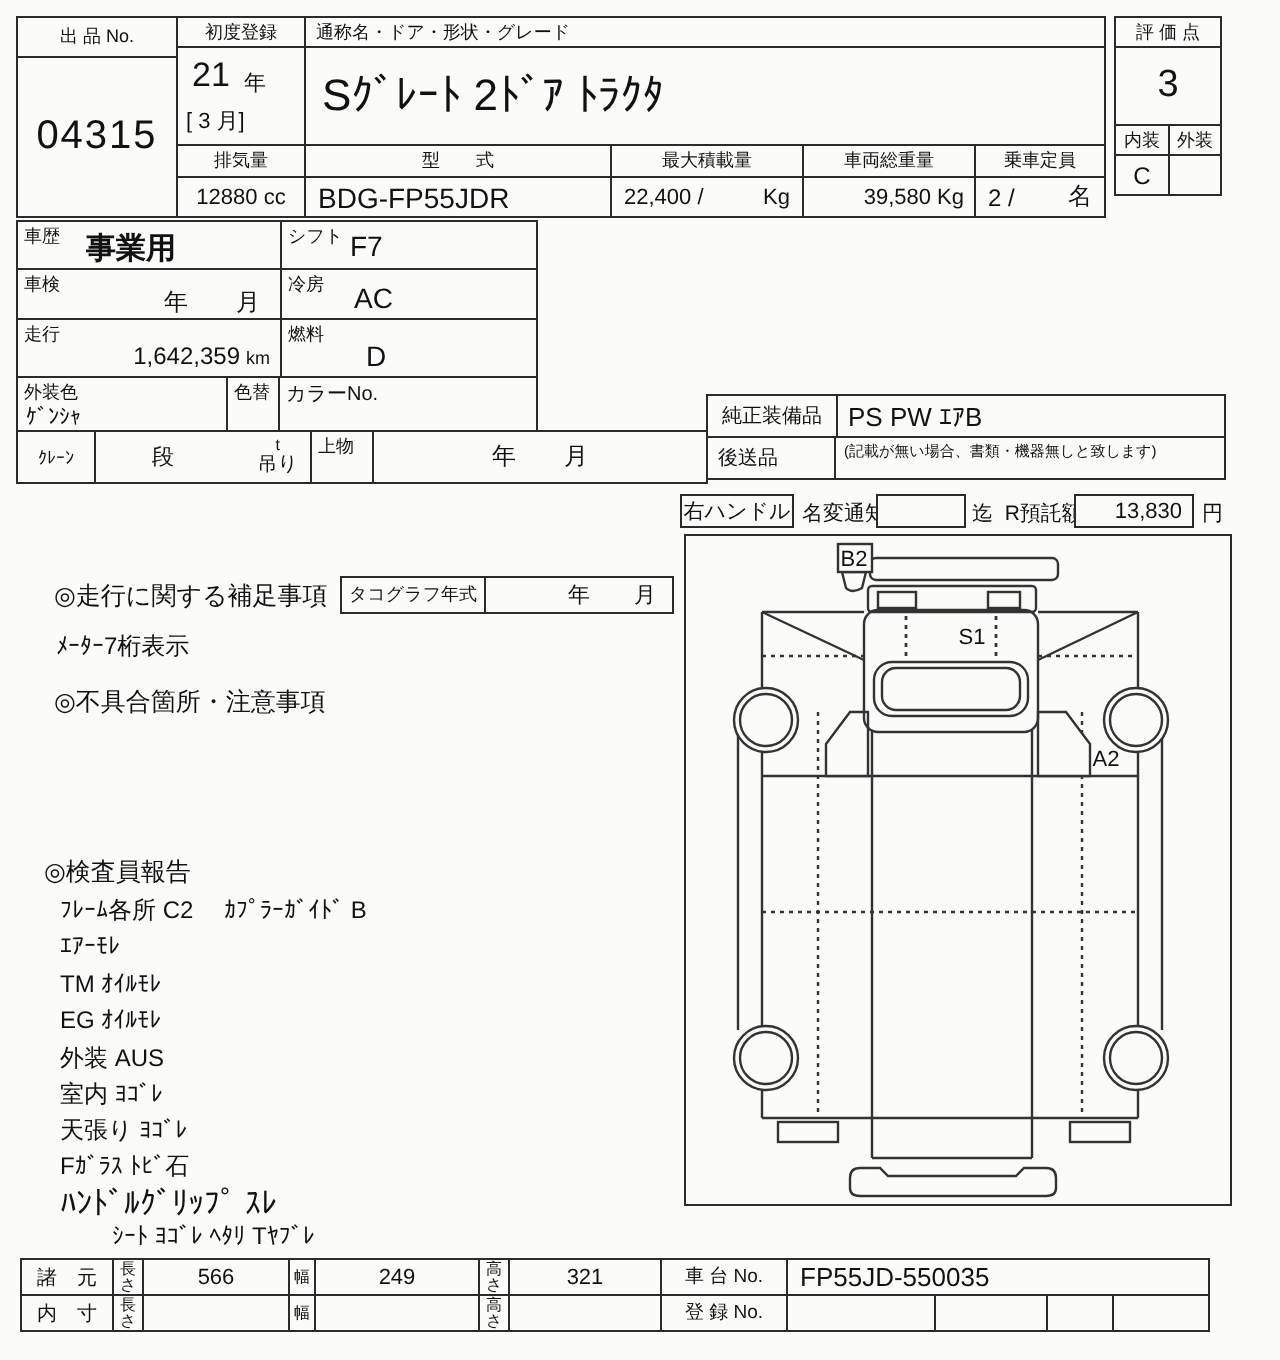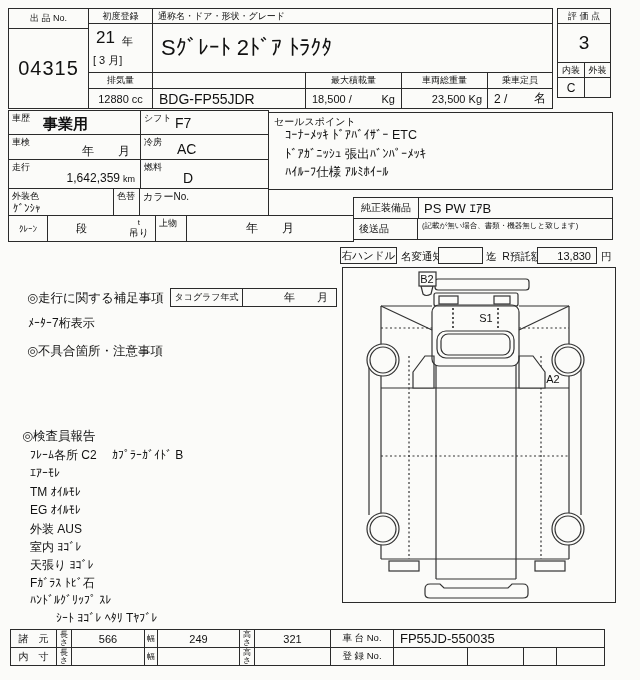--- a/index.html
+++ b/index.html
@@ -45,37 +45,40 @@
     <span>Sｸﾞﾚｰﾄ 2ﾄﾞｱ ﾄﾗｸﾀ</span>
   </div>
 
   <div class="cell ctr" style="left:88px;top:72px;width:65px;height:17px;">
     <span class="lbl">排気量</span>
   </div>
   <div class="cell ctr" style="left:88px;top:88px;width:65px;height:21px;font-size:11px;">
     <span>12880 cc</span>
   </div>
 
+  <div class="cell ctr" style="left:152px;top:72px;width:154px;height:17px;">
+    <span class="lbl">型　　式</span>
+  </div>
   <div class="cell vctr" style="left:152px;top:88px;width:154px;height:21px;padding-left:6px;font-size:14px;">
     <span>BDG-FP55JDR</span>
   </div>
 
   <div class="cell ctr" style="left:305px;top:72px;width:97px;height:17px;">
     <span class="lbl">最大積載量</span>
   </div>
   <div class="cell vctr sb" style="left:305px;top:88px;width:97px;height:21px;padding:0 6px;font-size:11px;">
-    <span>18,500 /</span>
+    <span>22,400 /</span>
     <span>Kg</span>
   </div>
 
   <div class="cell ctr" style="left:401px;top:72px;width:87px;height:17px;">
     <span class="lbl">車両総重量</span>
   </div>
   <div class="cell vctr rt" style="left:401px;top:88px;width:87px;height:21px;padding-right:5px;font-size:11px;">
-    <span>23,500 Kg</span>
+    <span>39,580 Kg</span>
   </div>
 
   <div class="cell ctr" style="left:487px;top:72px;width:66px;height:17px;">
     <span class="lbl">乗車定員</span>
   </div>
   <div class="cell vctr sb" style="left:487px;top:88px;width:66px;height:21px;padding:0 6px;font-size:12px;">
     <span>2 /</span>
     <span>名</span>
   </div>
 
@@ -147,26 +150,20 @@
       <span style="font-size:10px;line-height:11px;">吊り</span>
     </span>
   </div>
   <div class="cell" style="left:155px;top:215px;width:32px;height:27px;">
     <span class="corner">上物</span>
   </div>
   <div class="cell ctr" style="left:186px;top:215px;width:168px;height:27px;font-size:12px;">
     <span>年　　月</span>
   </div>
 
-  <div class="cell" style="left:268px;top:112px;width:345px;height:78px;">
-    <div class="txt" style="left:5px;top:2px;font-size:10px;">セールスポイント</div>
-    <div class="txt" style="left:16px;top:15px;font-size:12.5px;">ｺｰﾅｰﾒｯｷ ﾄﾞｱﾊﾞｲｻﾞｰ ETC</div>
-    <div class="txt" style="left:16px;top:33px;font-size:12.5px;">ﾄﾞｱｶﾞﾆｯｼｭ 張出ﾊﾞﾝﾊﾟｰﾒｯｷ</div>
-    <div class="txt" style="left:16px;top:51px;font-size:12.5px;">ﾊｲﾙｰﾌ仕様 ｱﾙﾐﾎｲｰﾙ</div>
-  </div>
 
   <div class="cell" style="left:353px;top:197px;width:260px;height:22px;">
     <div class="txt ctr" style="left:0;top:0;width:64px;height:20px;font-size:10px;border-right:1px solid #2b2b2b;">純正装備品</div>
     <div class="txt" style="left:70px;top:3px;font-size:13px;">PS PW ｴｱB</div>
   </div>
   <div class="cell" style="left:353px;top:218px;width:260px;height:22px;">
     <div class="txt vctr" style="left:0;top:0;width:64px;height:20px;font-size:10px;padding-left:5px;border-right:1px solid #2b2b2b;box-sizing:border-box;">後送品</div>
     <div class="txt" style="left:68px;top:2px;font-size:7.5px;">(記載が無い場合、書類・機器無しと致します)</div>
   </div>
 
@@ -193,21 +190,21 @@
 
   <div class="txt" style="left:22px;top:428px;font-size:12.5px;text-align:right;">◎検査員報告</div>
   <div class="txt" style="left:30px;top:447px;font-size:12px;">ﾌﾚｰﾑ各所 C2　 ｶﾌﾟﾗｰｶﾞｲﾄﾞ B</div>
   <div class="txt" style="left:30px;top:466px;font-size:12px;">ｴｱｰﾓﾚ</div>
   <div class="txt" style="left:30px;top:485px;font-size:12px;">TM ｵｲﾙﾓﾚ</div>
   <div class="txt" style="left:30px;top:503px;font-size:12px;">EG ｵｲﾙﾓﾚ</div>
   <div class="txt" style="left:30px;top:521px;font-size:12px;">外装 AUS</div>
   <div class="txt" style="left:30px;top:539px;font-size:12px;">室内 ﾖｺﾞﾚ</div>
   <div class="txt" style="left:30px;top:557px;font-size:12px;">天張り ﾖｺﾞﾚ</div>
   <div class="txt" style="left:30px;top:575px;font-size:12px;">Fｶﾞﾗｽ ﾄﾋﾞ石</div>
-  <div class="txt" style="left:30px;top:593px;font-size:12px;">ﾊﾝﾄﾞﾙｸﾞﾘｯﾌﾟ ｽﾚ</div>
+  <div class="txt" style="left:30px;top:593px;font-size:16px;">ﾊﾝﾄﾞﾙｸﾞﾘｯﾌﾟ ｽﾚ</div>
   <div class="txt" style="left:30px;top:611px;font-size:12px;margin-left:26px;">ｼｰﾄ ﾖｺﾞﾚ ﾍﾀﾘ Tﾔﾌﾞﾚ</div>
 
   <div class="cell" style="left:342px;top:267px;width:274px;height:336px;">
     <svg width="272" height="334" viewBox="0 0 272 334">
       <g fill="none" stroke="#333" stroke-width="1.2">
 
         <path d="M38,38 H89 M176,38 H226"></path>
         <path d="M38,38 L89,62 M226,38 L176,62"></path>
         <path d="M38,38 V291 M226,38 V291"></path>
         <path d="M26,90 V247 M238,90 V247"></path>

